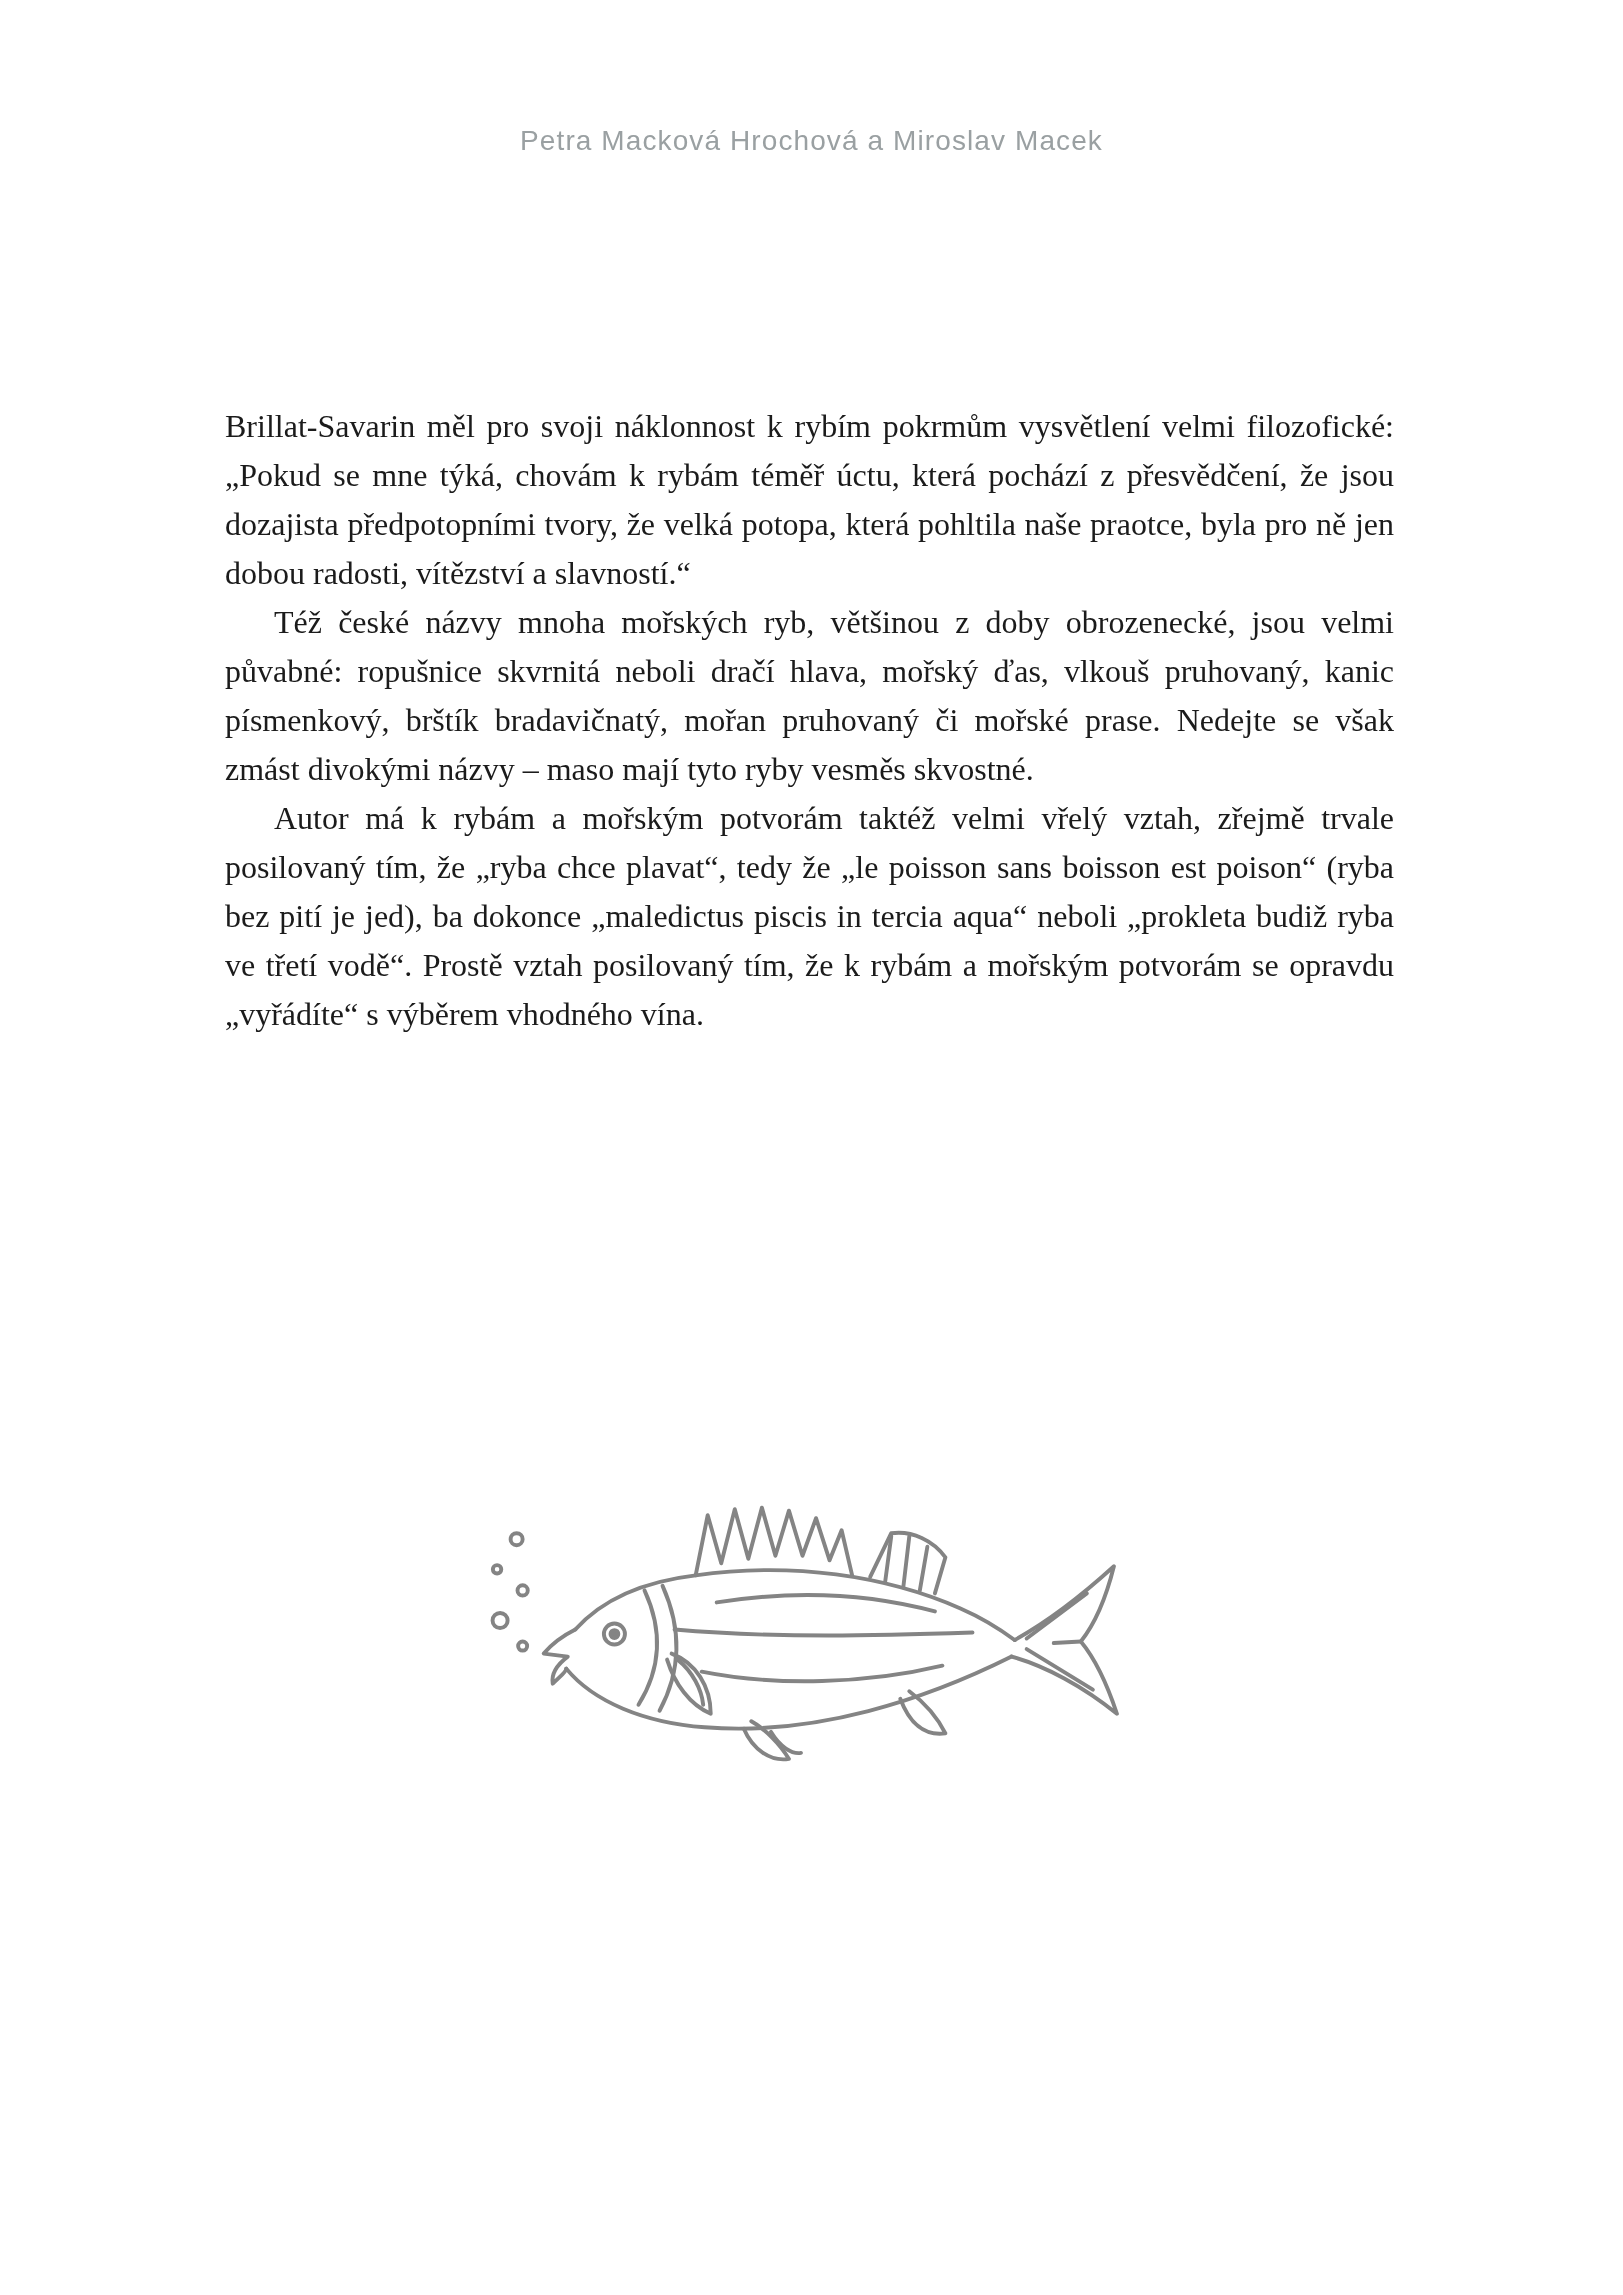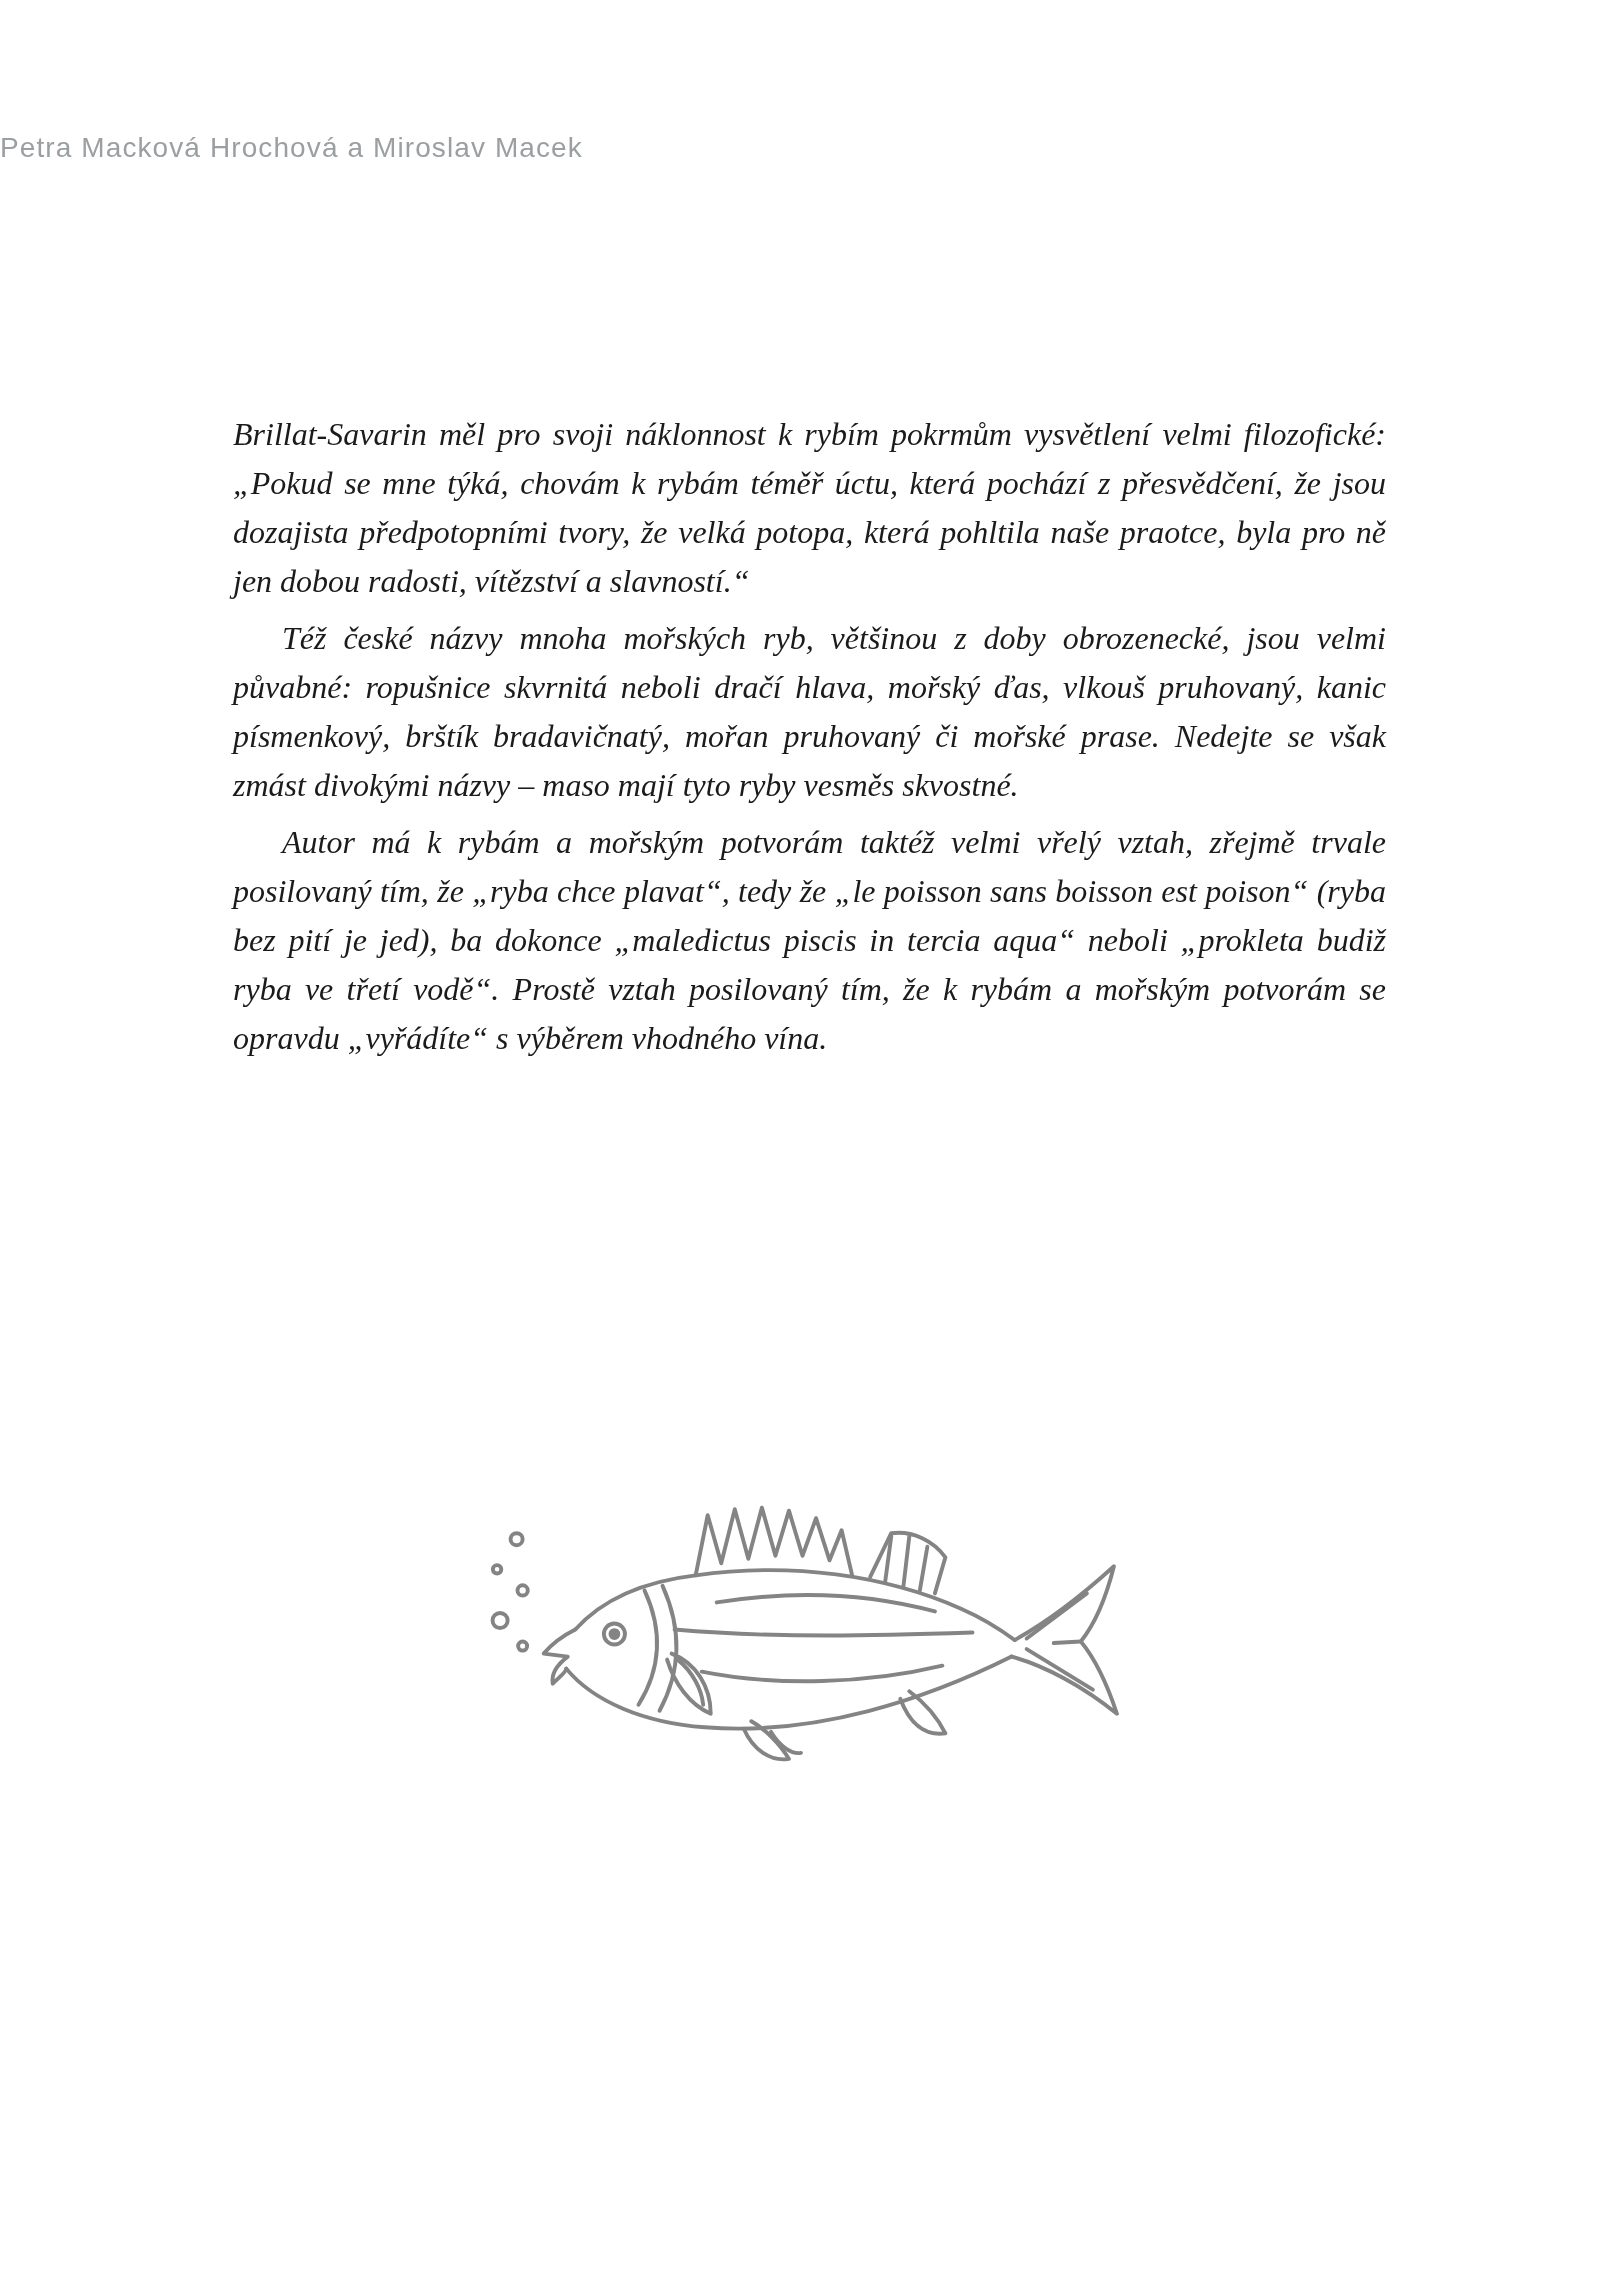--- a/index.html
+++ b/index.html
@@ -12,23 +12,24 @@
     color: #1c1c1c;
     overflow: hidden;
   }
   .page {
     position: absolute;
     inset: 0;
     background: #ffffff;
   }
   .running-header {
     position: absolute;
-    top: 132px;
+    top: 125px;
     left: 0;
     width: 100%;
+    text-align: center;
     font-family: "Liberation Sans", sans-serif;
     font-size: 28px;
     font-weight: 400;
     letter-spacing: 1.1px;
     color: #9aa0a2;
   }
   .chapter-title {
     position: absolute;
     top: 274px;
     left: 0;
@@ -43,21 +44,21 @@
   .body-text {
     position: absolute;
     top: 402px;
     left: 225px;
     width: 1169px;
     font-size: 32px;
     line-height: 49px;
     text-align: justify;
     color: #1b1b1b;
   }
-  .body-text p { margin: 8px; font-style: italic; }
+  .body-text p { margin: 0; }
   .body-text p.indent { text-indent: 49px; }
   .illustration {
     position: absolute;
     top: 1489px;
     left: 476px;
     width: 662px;
     height: 275px;
   }
   .illustration svg { width: 100%; height: 100%; }
   .page-number {

